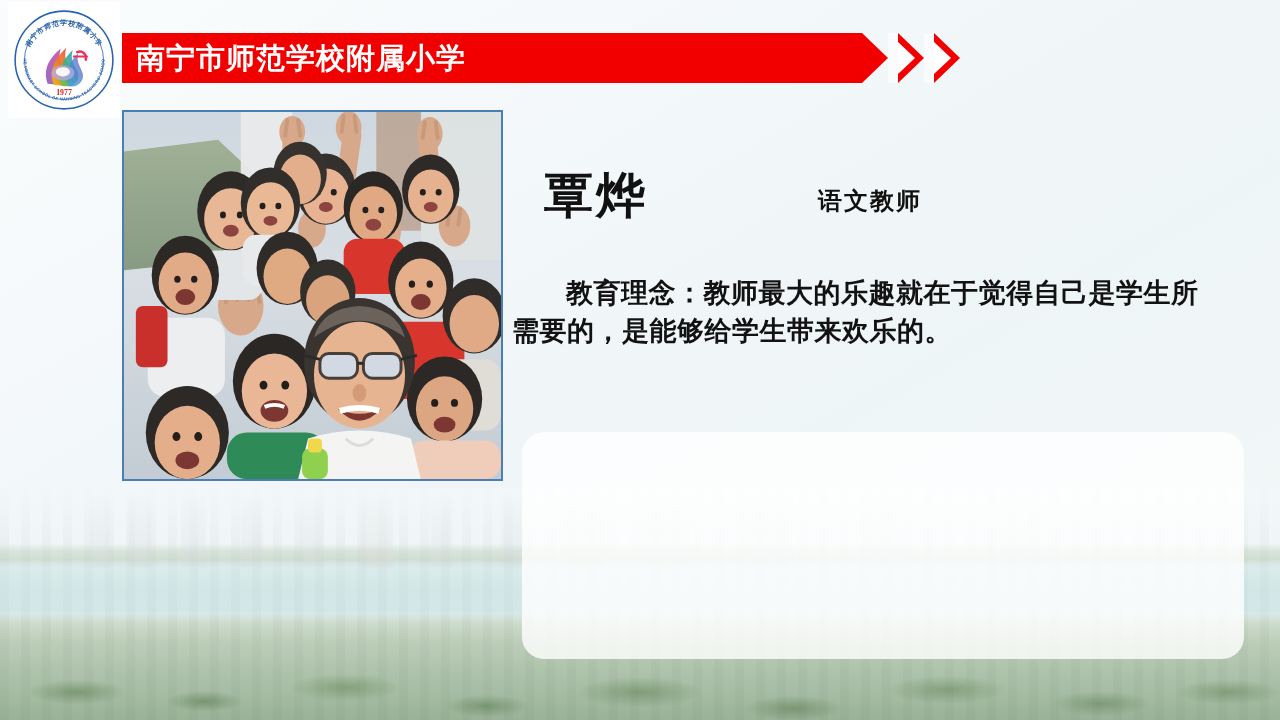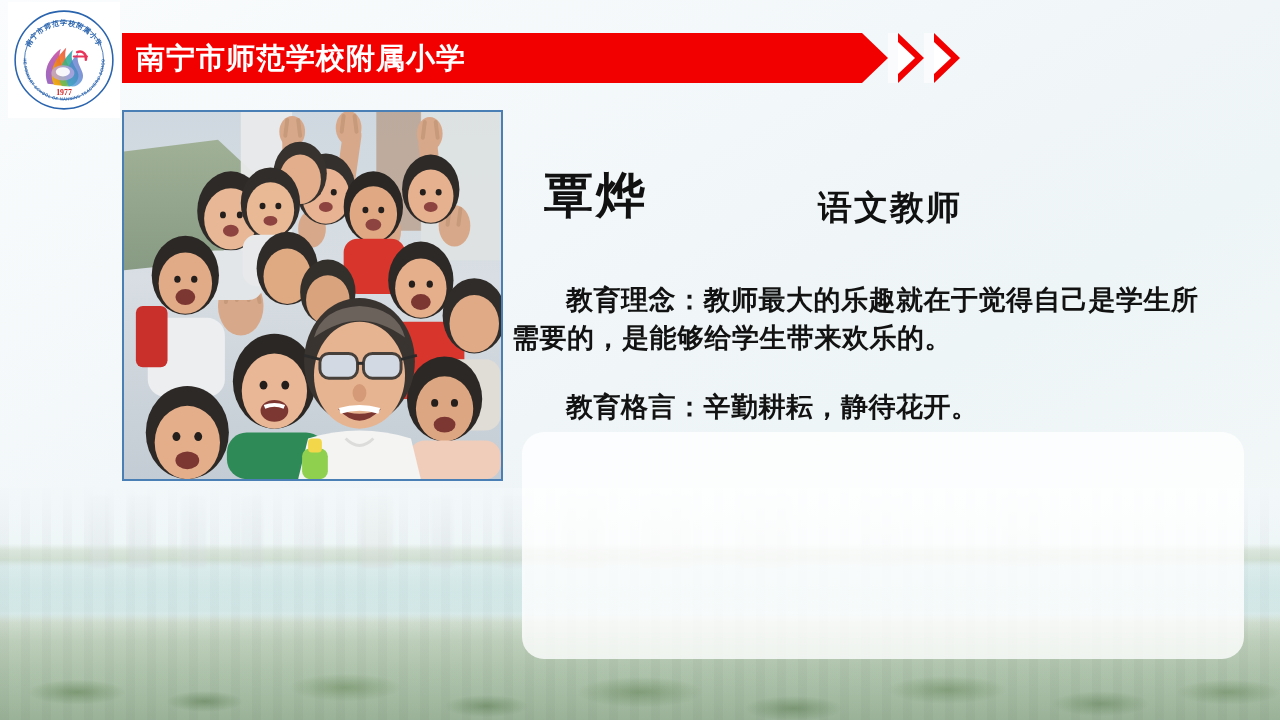--- a/index.html
+++ b/index.html
@@ -241,40 +241,40 @@
     font-weight: bold;
     color: #111111;
     letter-spacing: 3px;
     white-space: nowrap;
     font-family: "DejaVu Sans", "Liberation Sans", sans-serif;
   }
   .person-role {
     position: absolute;
     left: 818px;
     top: 185px;
-    font-size: 34px;
+    font-size: 24px;
     font-weight: bold;
     color: #111111;
     letter-spacing: 2px;
     white-space: nowrap;
     font-family: Liberation Serif, serif;
   }
   .para {
     position: absolute;
     left: 512px;
     width: 700px;
     font-size: 27px;
     font-weight: bold;
     color: #121212;
     line-height: 38px;
     text-indent: 54px;
     letter-spacing: 0.5px;
     font-family: "DejaVu Sans", "Liberation Sans", sans-serif;
   }
-  .para.philosophy { top: 281px; }
+  .para.philosophy { top: 274px; }
   .para.motto { top: 388px; }
 </style>
 </head>
 <body>
 
 <div id="slide">
 
   <div class="city-photo">
     <div class="city-inner"></div>
     <div class="city-buildings"></div>
@@ -493,15 +493,14 @@
       <g>
         <rect x="180" y="340" width="26" height="31" rx="8" fill="#8fd14f"></rect>
         <rect x="186" y="330" width="14" height="14" rx="4" fill="#f2d74a"></rect>
       </g>
     </svg>
   </div>
 
   <div class="person-name">覃烨</div>
   <div class="person-role">语文教师</div>
   <div class="para philosophy">教育理念：教师最大的乐趣就在于觉得自己是学生所需要的，是能够给学生带来欢乐的。</div>
-  <div class="para motto">教育格言：辛勤耕耘，静待花开。</div>
 
 </div>
 
 </body></html>

